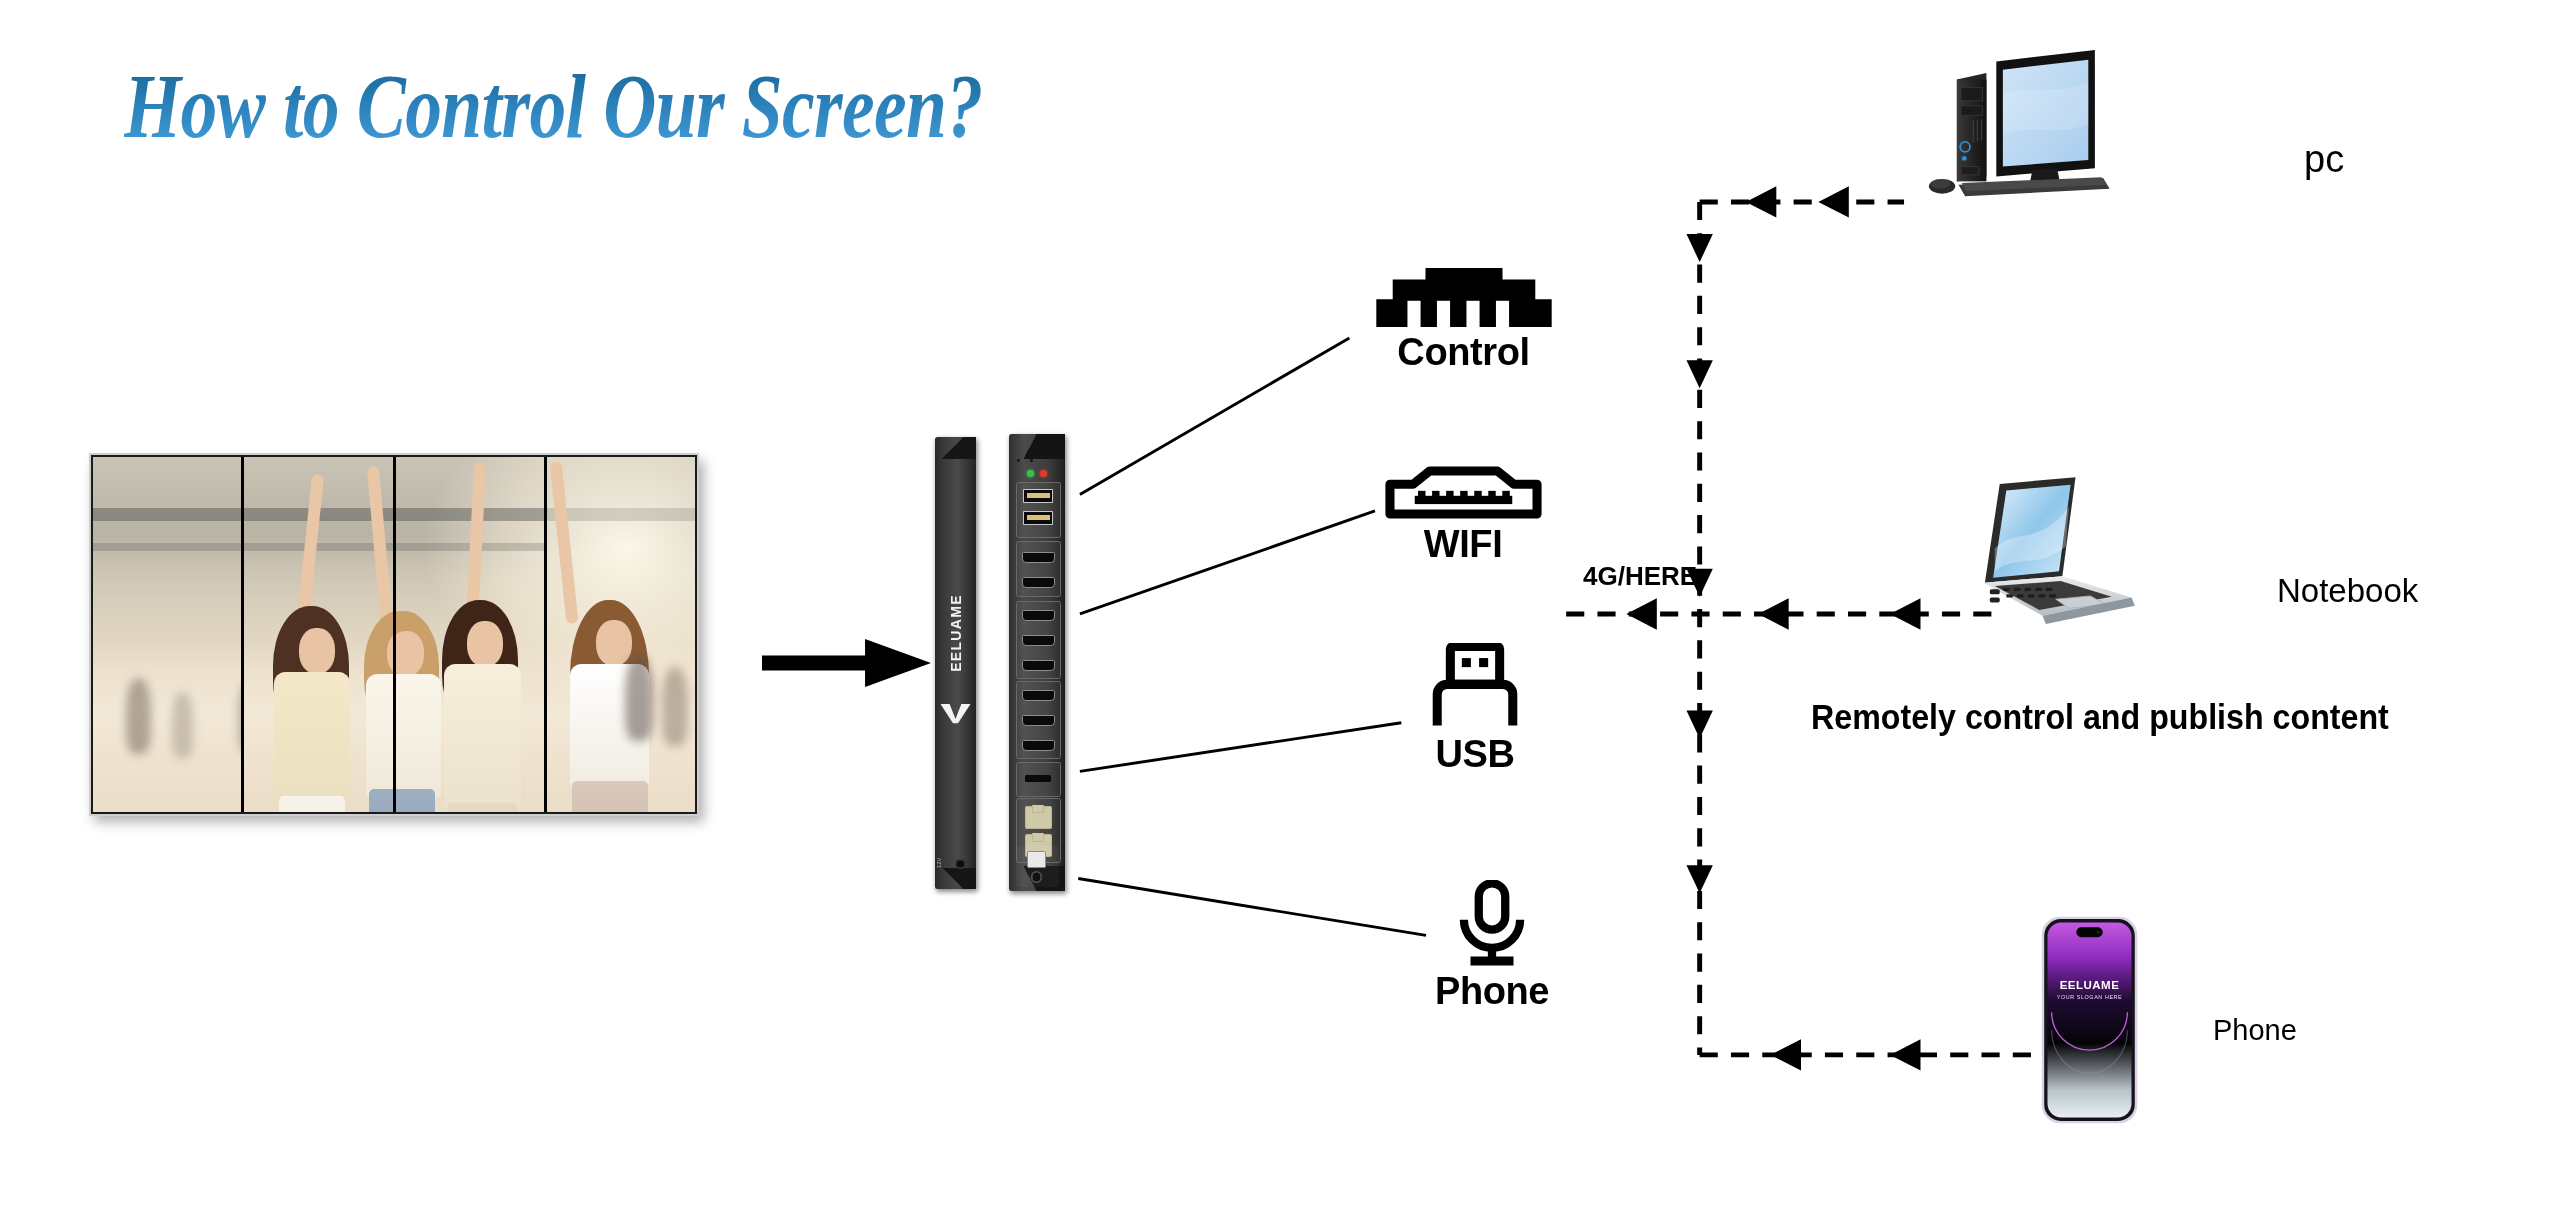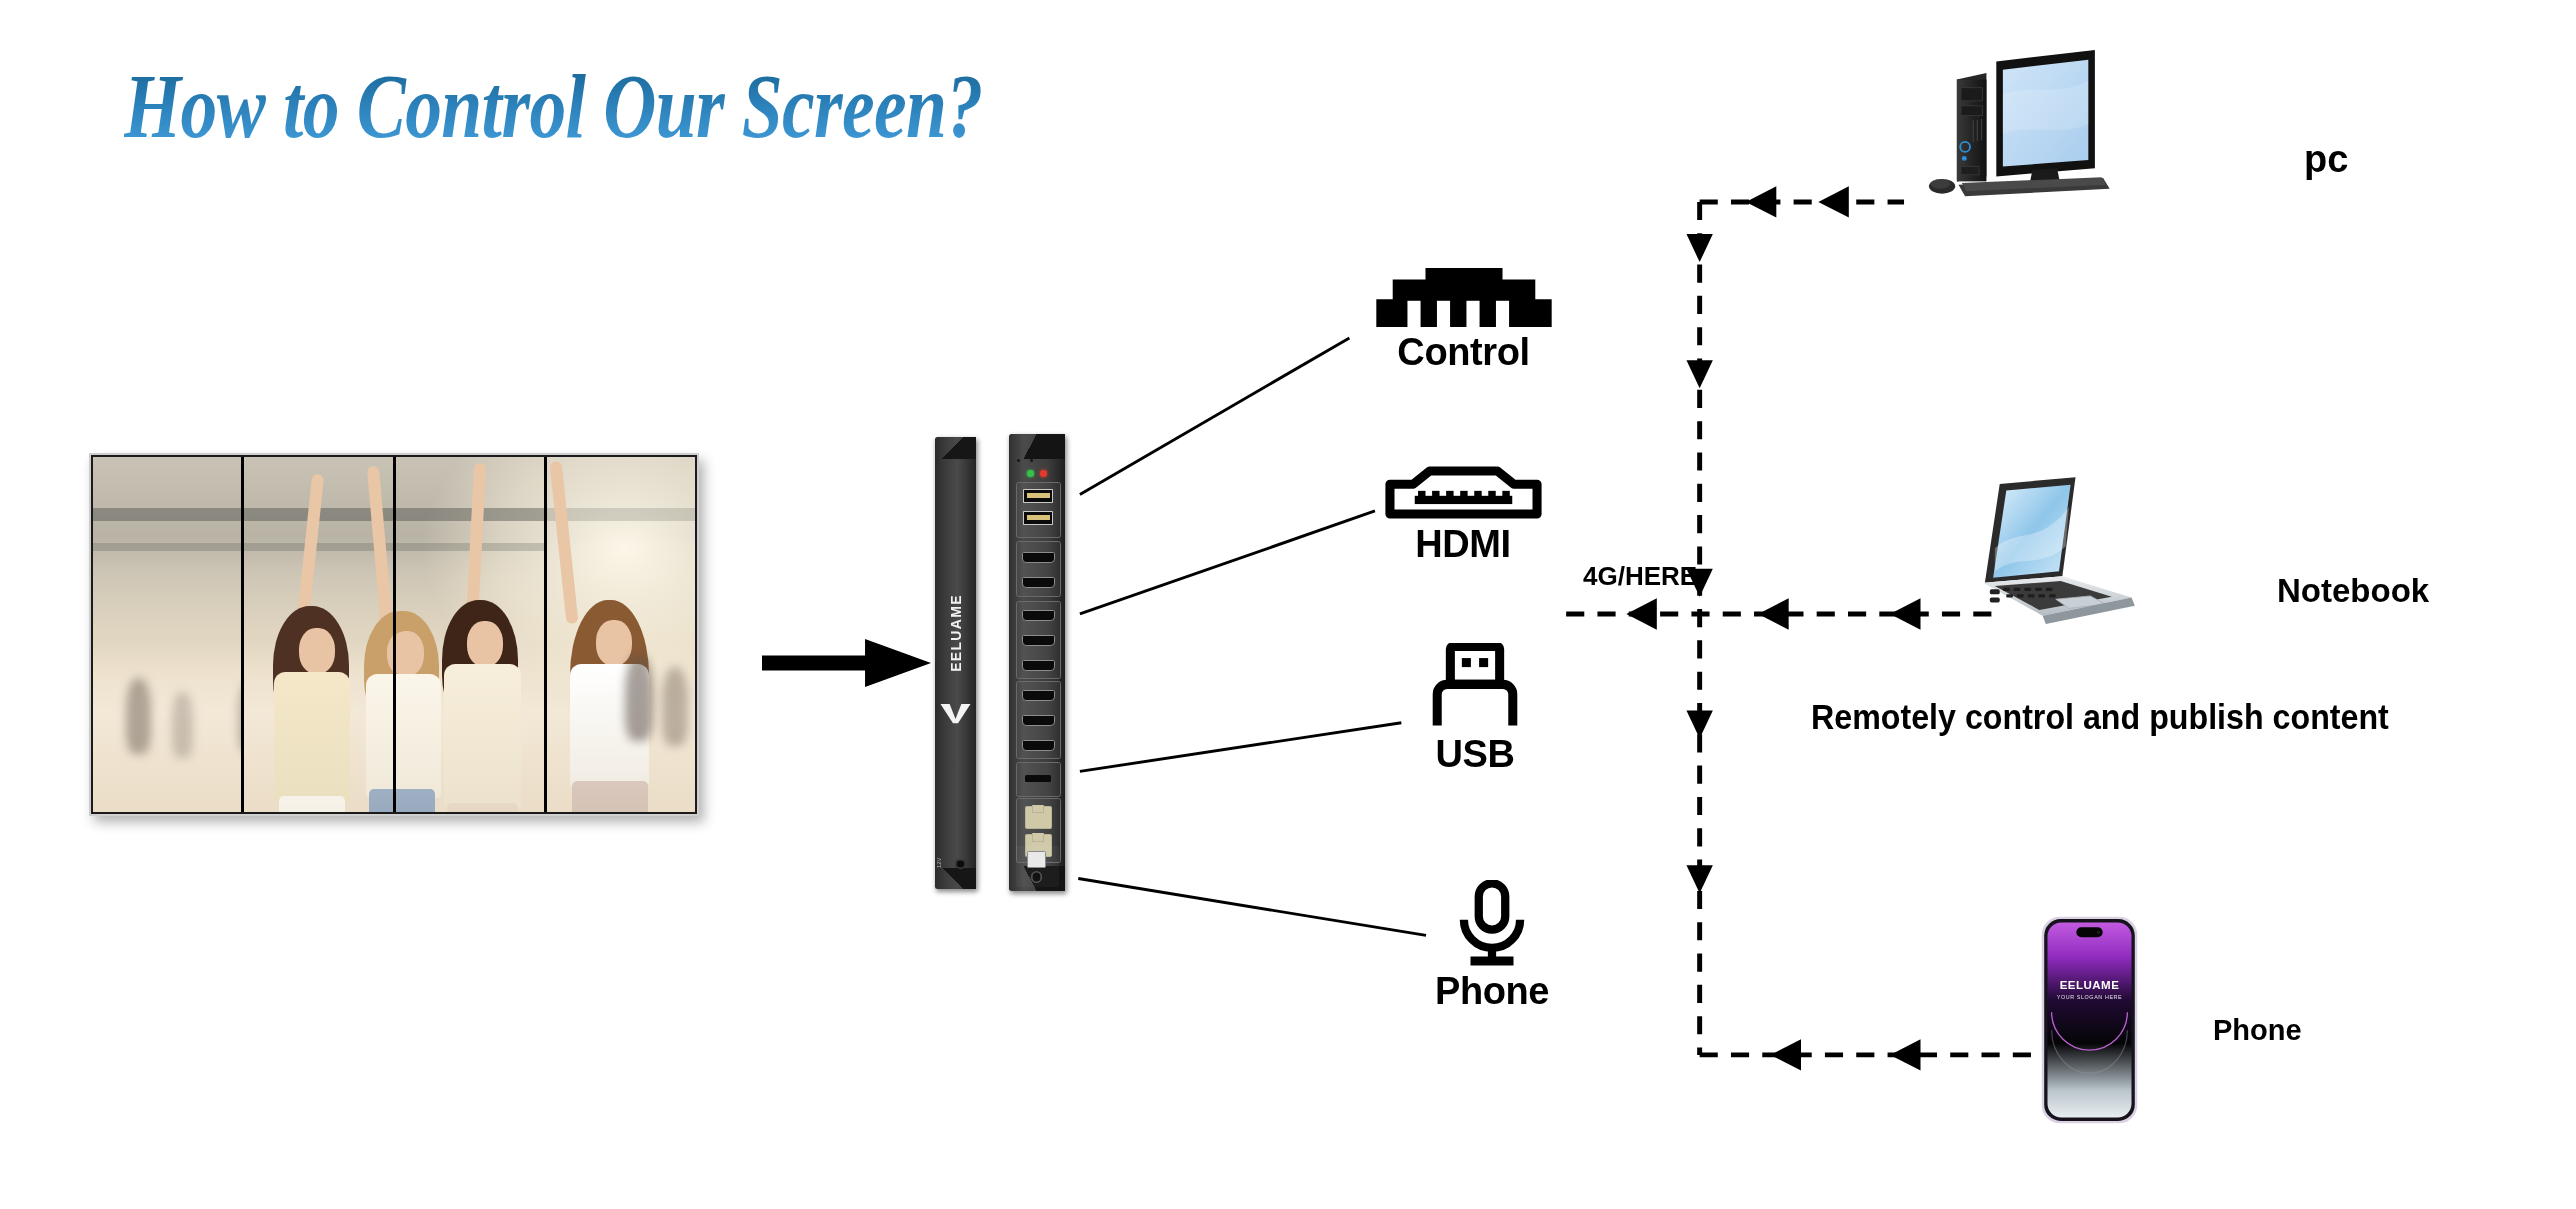--- a/index.html
+++ b/index.html
@@ -106,21 +106,21 @@
   
   .portblock{position:absolute;text-align:center;}
   .portblock .plabel{font-size:38px;font-weight:bold;color:#000;
     line-height:1.0;margin-top:3.3px;letter-spacing:-0.4px;}
 
   
   #pc{left:1927px;top:45px;width:321px;height:152px;}
   #nb{left:1970px;top:474px;width:272px;height:173px;}
   #ph{left:2040px;top:915px;width:99px;height:210px;}
 
-  .lbl{position:absolute;font-weight:bold;color:#000;}
+  .lbl{position:absolute;font-weight:normal;color:#000;}
   #lbl-pc{left:2304px;top:138px;font-size:38px;}
   #lbl-nb{left:2277px;top:572px;font-size:33px;}
   #lbl-ph{left:2213px;top:1014px;font-size:29px;}
   #lbl-remote{left:1811px;top:697px;font-size:35px;font-weight:bold;
     transform:scaleX(.92);transform-origin:left top;white-space:nowrap;}
   #lbl-4g{left:1583px;top:561px;font-size:26px;font-weight:bold;}
 </style>
 </head>
 <body>
 
@@ -324,21 +324,21 @@
     <g fill="#000">
       <rect x="40" y="30" width="9" height="8"></rect>
         <rect x="57" y="30" width="9" height="8"></rect>
       <rect x="74" y="30" width="9" height="8"></rect>
         <rect x="91" y="30" width="9" height="8"></rect>
       <rect x="108" y="30" width="9" height="8"></rect>
         <rect x="125" y="30" width="9" height="8"></rect>
       <rect x="142" y="30" width="9" height="8"></rect>
     </g>
   </svg>
-  <div class="plabel">HDMI</div>
+  <div class="plabel">WIFI</div>
 </div>
 
 <div class="portblock" style="left:1401px;top:643px;width:148px;">
   <svg width="92" height="86" viewBox="0 0 112 104">
     <rect x="26" y="4" width="60" height="46" fill="none" stroke="#000" stroke-width="11" rx="3"></rect>
     <rect x="40" y="18" width="11" height="11" fill="#000"></rect>
     <rect x="61" y="18" width="11" height="11" fill="#000"></rect>
     <path d="M10 100 V62 a12 12 0 0 1 12 -12 h68 a12 12 0 0 1 12 12 v38" fill="none" stroke="#000" stroke-width="11"></path>
   </svg>
   <div class="plabel">USB</div>

